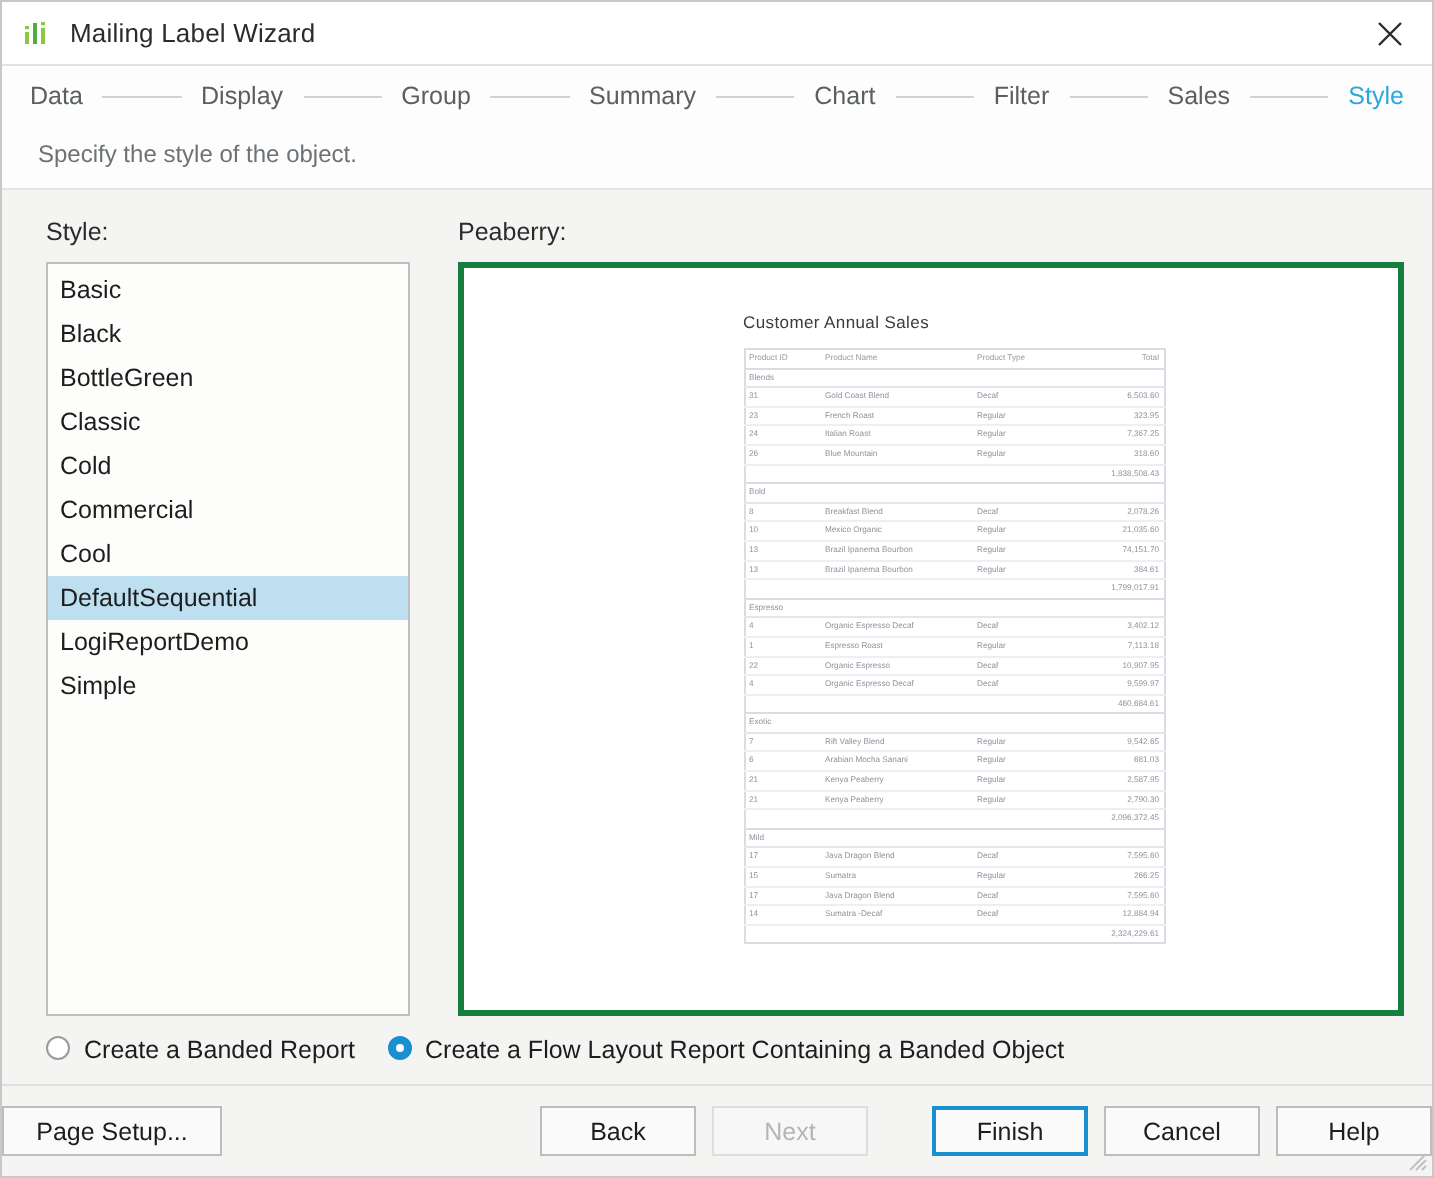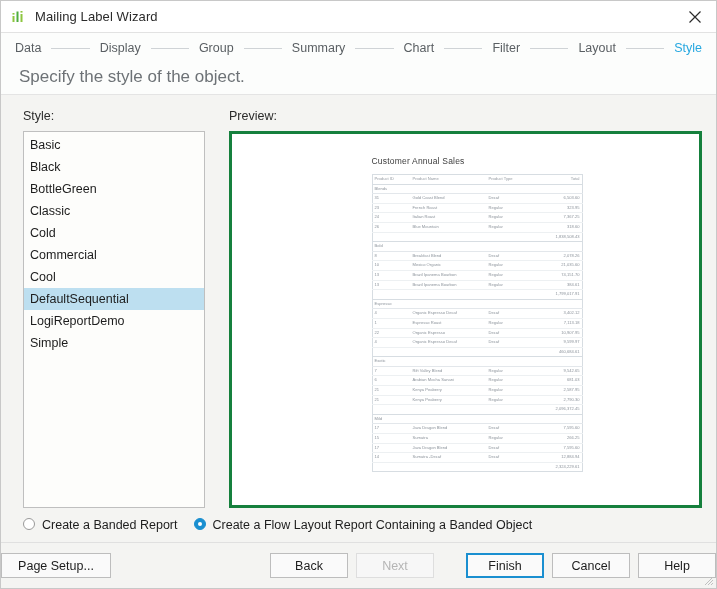--- a/index.html
+++ b/index.html
@@ -93,21 +93,21 @@
     height: 32px;
     background: #fcfdfc;
     border-bottom: 1px solid #e4e4e4;
     display: flex;
     align-items: center;
     padding: 0 0 4px 18px;
     box-sizing: border-box;
     flex: none;
   }
   .subtitle-text {
-    font-size: 17px;
+    font-size: 12px;
     color: #6d7276;
   }
 
   
   .content {
     flex: 1;
     position: relative;
     padding: 14px 14px 0 22px;
     box-sizing: border-box;
     display: flex;
@@ -344,21 +344,21 @@
     <span class="step">Display</span>
     <span class="step-sep"></span>
     <span class="step">Group</span>
     <span class="step-sep"></span>
     <span class="step">Summary</span>
     <span class="step-sep"></span>
     <span class="step">Chart</span>
     <span class="step-sep"></span>
     <span class="step">Filter</span>
     <span class="step-sep"></span>
-    <span class="step">Layout</span>
+    <span class="step">Sales</span>
     <span class="step-sep"></span>
     <span class="step active">Style</span>
   </div>
 
   <div class="subtitle-bar">
     <span class="subtitle-text">Specify the style of the object.</span>
   </div>
 
   <div class="content">
 
@@ -372,21 +372,21 @@
         <div class="style-item">Cold</div>
         <div class="style-item">Commercial</div>
         <div class="style-item">Cool</div>
         <div class="style-item selected">DefaultSequential</div>
         <div class="style-item">LogiReportDemo</div>
         <div class="style-item">Simple</div>
       </div>
     </div>
 
     <div class="right-col">
-      <div class="field-label">Preview:</div>
+      <div class="field-label">Peaberry:</div>
       <div class="preview-panel">
         <div class="report-page">
           <div class="report-title">Customer Annual Sales</div>
           <table class="report-table">
             <tbody>
               <tr class="rt-head">
                 <td class="col-id">Product ID</td>
                 <td class="col-name">Product Name</td>
                 <td class="col-type">Product Type</td>
                 <td class="col-total">Total</td>

